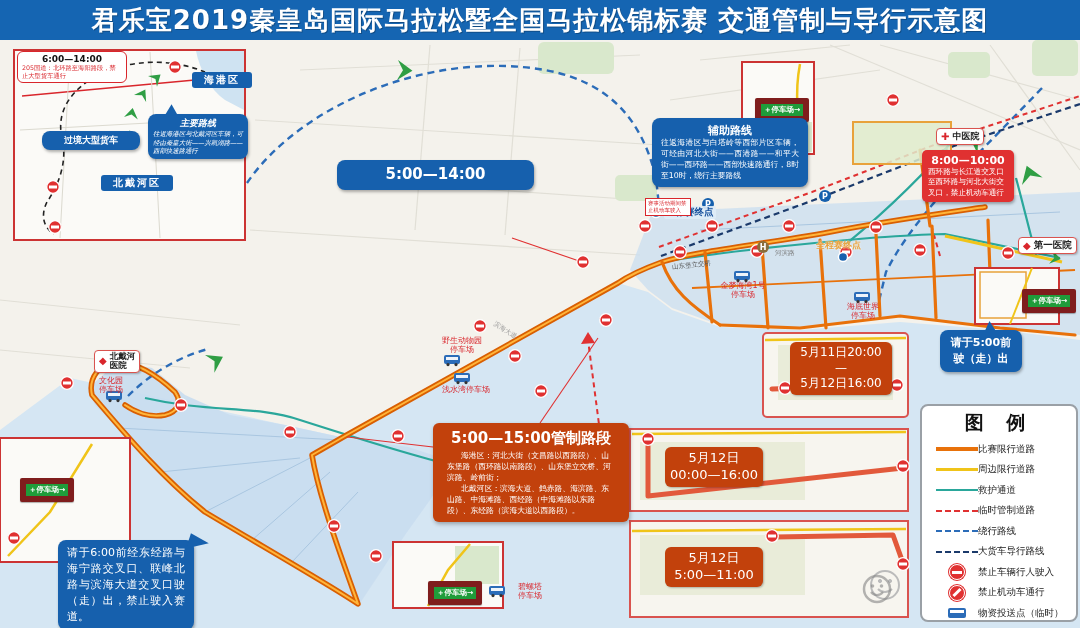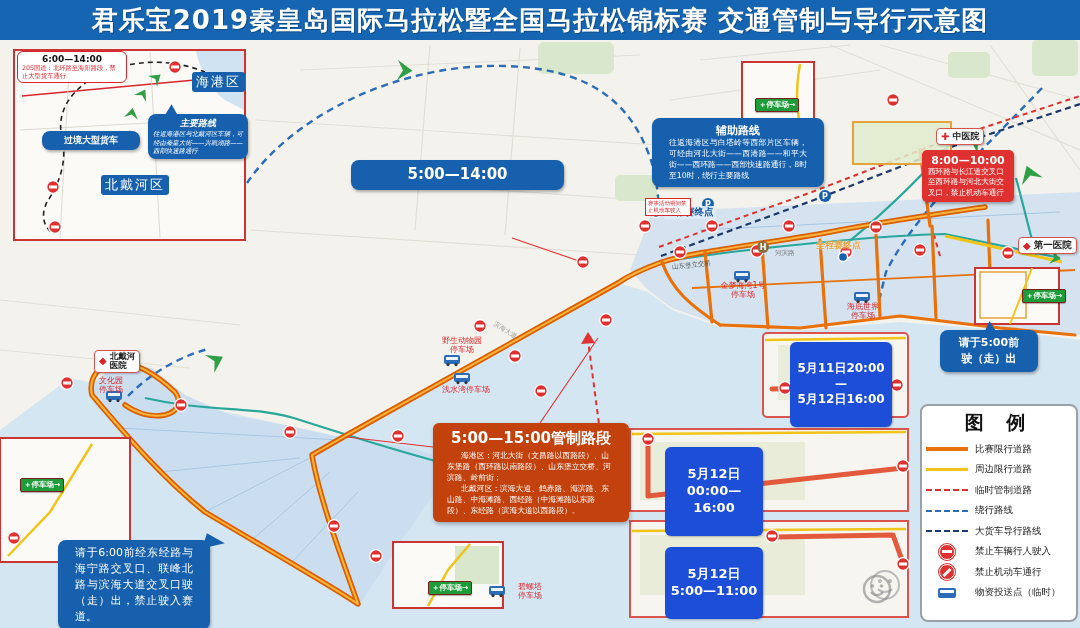--- a/index.html
+++ b/index.html
@@ -4,53 +4,53 @@
 <style>
   html,body{margin:0;padding:0;background:#fff;}
   #stage{position:relative;width:1080px;height:628px;overflow:hidden;
          font-family:"DejaVu Sans","Liberation Sans",sans-serif;background:#f4f2ec;}
   .abs{position:absolute;}
   
   #titlebar{left:0;top:0;width:1080px;height:40px;background:#1565b2;color:#fff;
     display:flex;align-items:center;justify-content:center;font-size:26px;font-weight:bold;
     letter-spacing:1px;white-space:nowrap;text-shadow:1px 1px 0 rgba(0,0,0,.25);z-index:40;}
   
-  .blue-box{background:#1660ad;color:#fff;border-radius:8px;padding:5px 17px;box-shadow:1px 2px 3px rgba(0,0,0,.3);z-index:30;}
+  .blue-box{background:#1660ad;color:#fff;border-radius:8px;padding:5px 9px;box-shadow:1px 2px 3px rgba(0,0,0,.3);z-index:30;}
   .blue-box .bb-title{font-weight:bold;text-align:center;}
   .blue-box .bb-body{text-align:justify;}
   .red-box{background:#e03131;color:#fff;border-radius:5px;padding:4px 6px;z-index:30;box-shadow:1px 2px 3px rgba(0,0,0,.3);}
   .orange-box{background:#c2410c;color:#fff;border-radius:6px;padding:6px 14px;z-index:30;box-shadow:1px 2px 4px rgba(0,0,0,.3);}
-  .time-label{background:#1d4ed8;color:#fff;font-weight:bold;border-radius:6px;text-align:center;
-    white-space:pre-line;line-height:1.3;padding:19px 5px;z-index:31;box-shadow:1px 1px 2px rgba(0,0,0,.25);}
+  .time-label{background:#c2410c;color:#fff;font-weight:normal;border-radius:6px;text-align:center;
+    white-space:pre-line;line-height:1.3;padding:3px 5px;z-index:31;box-shadow:1px 1px 2px rgba(0,0,0,.25);}
   .pre{white-space:pre-line;}
   
   .pklabel{color:#d9262c;font-weight:normal;font-size:8px;line-height:1.15;text-align:center;white-space:pre-line;z-index:22;}
   .hosp{background:#fff;border:1px solid #d9534f;border-radius:4px;display:flex;align-items:center;gap:3px;
         padding:1px 4px;font-weight:bold;color:#222;box-shadow:1px 1px 2px rgba(0,0,0,.25);z-index:22;}
   .hosp .dia{color:#d9262c;font-size:10px;line-height:1;}
   .roadlbl{color:#777;font-size:6.5px;z-index:21;white-space:nowrap;}
-  .green-sign{background:#1f9c3a;color:#fff;font-size:7.5px;font-weight:bold;border:1px solid #7f1d1d;
+  .green-sign{background:#1f9c3a;color:#fff;font-size:7.5px;font-weight:bold;border:6px solid #7f1d1d;
     border-radius:2px;padding:1px 3px;white-space:nowrap;z-index:23;box-shadow:0 1px 1px rgba(0,0,0,.3);}
-  .district{background:#1660ad;color:#fff;font-weight:normal;font-size:13px;text-align:center;
-    border-radius:3px;padding:1px 4px;z-index:23;letter-spacing:2px;}
+  .district{background:#1660ad;color:#fff;font-weight:bold;font-size:10px;text-align:center;
+    border-radius:3px;padding:1px 12px;z-index:23;letter-spacing:2px;}
   .finish{font-weight:bold;z-index:22;}
   .notice{background:#fff;border:1px solid #d9262c;color:#d9262c;font-size:5.5px;line-height:1.25;
     padding:1px 2px;z-index:22;width:40px;}
   
   .tail-tr{position:absolute;right:-14px;top:-4px;width:0;height:0;border-left:20px solid #1660ad;
     border-top:4px solid transparent;border-bottom:12px solid transparent;transform:rotate(18deg);}
   .tail-up{position:absolute;top:-11px;right:12px;width:0;height:0;border-bottom:13px solid #1660ad;
     border-left:3px solid transparent;border-right:13px solid transparent;transform:rotate(12deg);}
   .tail-up2{position:absolute;top:-9px;left:14px;width:0;height:0;border-bottom:11px solid #1660ad;
     border-right:3px solid transparent;border-left:11px solid transparent;transform:rotate(-14deg);}
   
   #legend{left:920px;top:404px;width:158px;height:218px;background:#fff;border:2px solid #9aa0a6;
     border-radius:8px;z-index:25;padding:4px 0 0 0;box-sizing:border-box;}
   #legend .ltitle{text-align:center;font-size:19px;font-weight:bold;letter-spacing:8px;color:#111;margin-bottom:3px;}
-  .lrow{display:flex;align-items:center;gap:7px;height:20.5px;padding-left:4px;}
+  .lrow{display:flex;align-items:center;height:20.5px;padding-left:14px;}
   .lrow .lab{font-size:9.5px;color:#222;}
   .samp{width:42px;flex:0 0 42px;display:flex;align-items:center;justify-content:center;}
   .ln{width:42px;height:0;}
   .s1{border-top:4px solid #e8710a;}
   .s2{border-top:3px solid #f0c419;}
   .s3{border-top:2px solid #2aa79b;}
   .s4{border-top:2px dashed #2b6cb8;}
   .s5{border-top:2px dashed #e03131;}
   .s6{border-top:2px dashed #1b3a6b;}
   .noent{width:14px;height:14px;border-radius:50%;background:#e03131;border:1px solid #fff;
@@ -320,21 +320,21 @@
     <div class="bb-title" style="font-size:9px;">过境大型货车</div>
   </div>
   <div class="abs blue-box" style="left:148px;top:114px;width:90px;padding:3px 5px;font-style:italic;">
     <span class="tail-up2"></span>
     <div class="bb-title" style="font-size:9px;">主要路线</div>
     <div class="bb-body" style="font-size:6.4px;line-height:1.35;">往返海港区与北戴河区车辆，可经由秦皇大街——兴凯湖路——西部快速路通行</div>
   </div>
   <div class="abs district" style="left:192px;top:72px;">海港区</div>
   <div class="abs district" style="left:101px;top:175px;">北戴河区</div>
 
-  <div class="abs blue-box" style="left:351px;top:160px;width:179px;">
+  <div class="abs blue-box" style="left:337px;top:160px;width:179px;">
     <div class="bb-title" style="font-size:15px;margin-bottom:2px;">5:00—14:00</div>
   </div>
 
   <div class="abs blue-box" style="left:652px;top:118px;width:138px;">
     <div class="bb-title" style="font-size:11px;">辅助路线</div>
     <div class="bb-body" style="font-size:7.8px;line-height:1.4;">往返海港区与白塔岭等西部片区车辆，可经由河北大街——西港路——和平大街——西环路——西部快速路通行，8时至10时，绕行主要路线</div>
   </div>
 
   <div class="abs red-box" style="left:922px;top:150px;width:80px;">
     <div style="text-align:center;font-weight:bold;font-size:11px;">8:00—10:00</div>
@@ -411,20 +411,26 @@
         <span class="lab">比赛限行道路</span>
       </div>
     <div class="lrow">
         <span class="samp">
           <span class="ln s2"></span>
         </span>
         <span class="lab">周边限行道路</span>
       </div>
     <div class="lrow">
         <span class="samp">
+          <span class="ln s3"></span>
+        </span>
+        <span class="lab">救护通道</span>
+      </div>
+    <div class="lrow">
+        <span class="samp">
           <span class="ln s5"></span>
         </span>
         <span class="lab">临时管制道路</span>
       </div>
     <div class="lrow">
         <span class="samp">
           <span class="ln s4"></span>
         </span>
         <span class="lab">绕行路线</span>
       </div>

